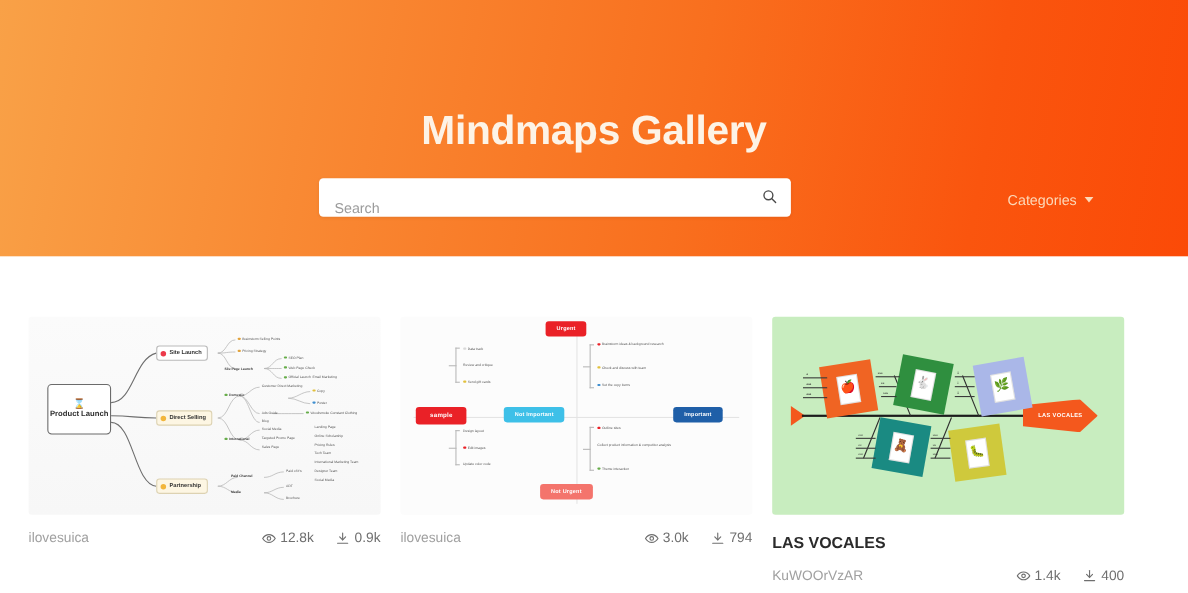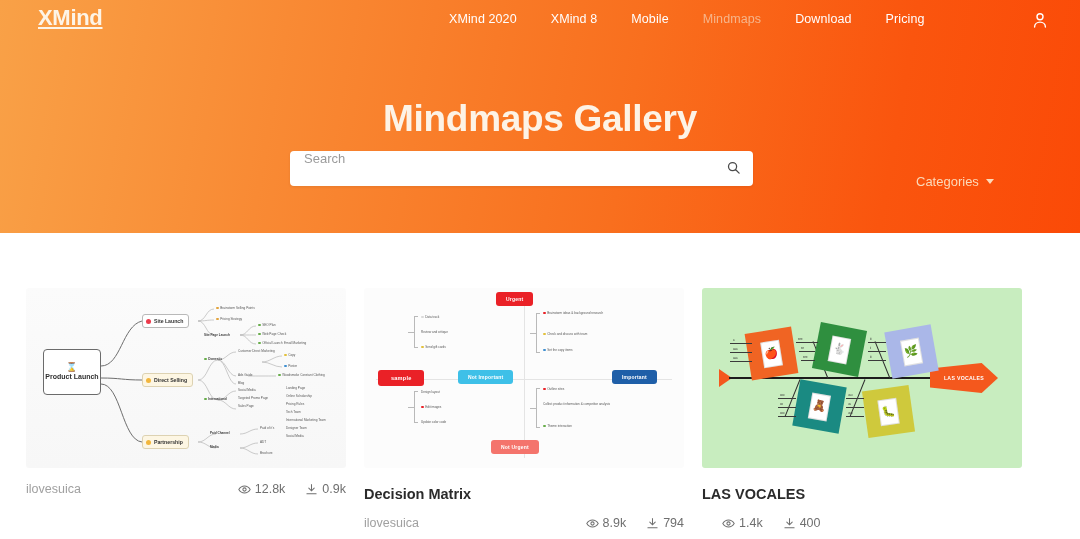--- a/index.html
+++ b/index.html
@@ -41,24 +41,24 @@
   }
 
   .hero-title {
     position: absolute; top: 98px; width: 100%;
     text-align: center;
     font-size: 37px; font-weight: bold;
     color: #fdf3e6; letter-spacing: -0.3px;
   }
 
   .search-wrap {
-    position: absolute; left: 290px; top: 151px;
-    width: 463px; height: 35px;
+    position: absolute; left: 290px; top: 162px;
+    width: 429px; height: 35px;
     background: #ffffff; border-radius: 4px;
-    display: flex; align-items: flex-start;
+    display: flex; align-items: flex-end;
     box-shadow: 0 1px 3px rgba(0,0,0,0.08);
   }
   .search-input {
     flex: 1; border: none; outline: none; background: transparent;
     font-family: "Liberation Sans", sans-serif;
     font-size: 13px; color: #555; padding: 0 14px;
   }
   .search-input::placeholder { color: #9b9b9b; }
   .search-btn {
     width: 40px; height: 100%; border: none; background: transparent;
@@ -174,39 +174,20 @@
   }
   .fleg { position: absolute; width: 22px; height: 0.8px; background: #3a3a3a; }
   .flbl { position: absolute; font-size: 2.7px; color: #333; white-space: nowrap; }
   .diag { position: absolute; width: 0.9px; background: #2d2d2d; }
 </style>
 </head>
 <body>
 
 <div class="hero">
 
-  <nav class="navbar">
-    <a class="logo" href="#">XMind</a>
-
-    <div class="nav-links">
-      <a class="nav-link" href="#">XMind 2020</a>
-      <a class="nav-link" href="#">XMind 8</a>
-      <a class="nav-link" href="#">Mobile</a>
-      <a class="nav-link dim" href="#">Mindmaps</a>
-      <a class="nav-link" href="#">Download</a>
-      <a class="nav-link" href="#">Pricing</a>
-    </div>
-
-    <div class="account-icon">
-      <svg viewBox="0 0 24 24" width="20" height="20" fill="none" stroke="#ffffff" stroke-width="1.7" stroke-linecap="round" stroke-linejoin="round">
-        <circle cx="12" cy="8" r="3.6"></circle>
-        <path d="M5.5 20.5c0-3.6 2.9-6 6.5-6s6.5 2.4 6.5 6"></path>
-      </svg>
-    </div>
-  </nav>
 
   <h1 class="hero-title">Mindmaps Gallery</h1>
 
   <div class="search-wrap">
     <input class="search-input" type="text" placeholder="Search" style="">
     <button class="search-btn">
       <span>
         <svg viewBox="0 0 24 24" width="15" height="15" fill="none" stroke="#4a4a4a" stroke-width="2" stroke-linecap="round">
           <circle cx="10.5" cy="10.5" r="6.5"></circle>
           <line x1="15.5" y1="15.5" x2="21" y2="21"></line>
@@ -362,31 +343,30 @@
       <span class="tinytext" style="left:57px; top:117px;"><i class="tdot" style="background:#ea2127"></i><span>Edit images</span></span>
       <span class="tinytext" style="left:57px; top:132px;">Update color code</span>
 
       <div class="brace" style="left:172px; top:100px; height:40px;"></div>
       <div class="stub" style="left:166px; top:120px; width:7px;"></div>
       <span class="tinytext" style="left:179px; top:99px;"><i class="tdot" style="background:#ea2127"></i><span>Outline sites</span></span>
       <span class="tinytext" style="left:179px; top:114px; white-space:normal; width:80px; line-height:1.5;">Collect product information &amp; competitor analysis</span>
       <span class="tinytext" style="left:179px; top:136px;"><i class="tdot" style="background:#67ad4a"></i><span>Theme interaction</span></span>
     </div>
 
-    <div class="card-title">Decision Matrix</div>
     <div class="card-meta">
       <span class="author">ilovesuica</span>
       <span class="stat">
         <span>
           <svg viewBox="0 0 24 24" width="13" height="13" fill="none" stroke="#6f6f6f" stroke-width="1.9">
             <path d="M1.5 12S5.5 5.5 12 5.5 22.5 12 22.5 12 18.5 18.5 12 18.5 1.5 12 1.5 12z"></path>
             <circle cx="12" cy="12" r="3"></circle>
           </svg>
         </span>
-        <span>8.9k</span>
+        <span>3.0k</span>
       </span>
       <span class="stat">
         <span>
           <svg viewBox="0 0 24 24" width="13" height="13" fill="none" stroke="#6f6f6f" stroke-width="1.9" stroke-linecap="round">
             <line x1="12" y1="3" x2="12" y2="14"></line>
             <polyline points="7,9.5 12,14.5 17,9.5"></polyline>
             <line x1="3.5" y1="20" x2="20.5" y2="20"></line>
           </svg>
         </span>
         <span>794</span>
@@ -453,20 +433,21 @@
       <div class="fleg" style="left:144px; top:110px; width:18px;"></div>
       <div class="fleg" style="left:144px; top:119px; width:18px;"></div>
       <div class="fleg" style="left:144px; top:128px; width:18px;"></div>
       <span class="flbl" style="left:146px; top:106px;">uuu</span>
       <span class="flbl" style="left:146px; top:115px;">uu</span>
       <span class="flbl" style="left:146px; top:124px;">uuu</span>
     </div>
 
     <div class="card-title">LAS VOCALES</div>
     <div class="card-meta">
+      <span class="author">KuWOOrVzAR</span>
       <span class="stat">
         <span>
           <svg viewBox="0 0 24 24" width="13" height="13" fill="none" stroke="#6f6f6f" stroke-width="1.9">
             <path d="M1.5 12S5.5 5.5 12 5.5 22.5 12 22.5 12 18.5 18.5 12 18.5 1.5 12 1.5 12z"></path>
             <circle cx="12" cy="12" r="3"></circle>
           </svg>
         </span>
         <span>1.4k</span>
       </span>
       <span class="stat">

